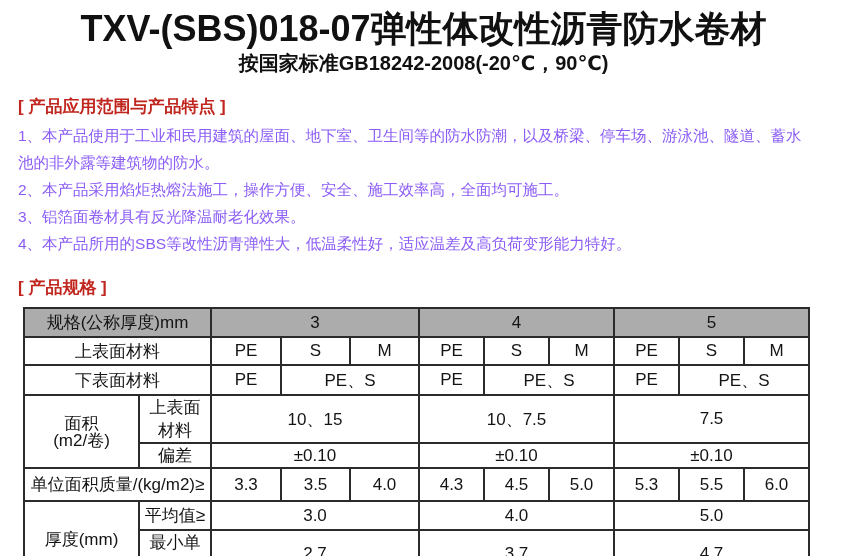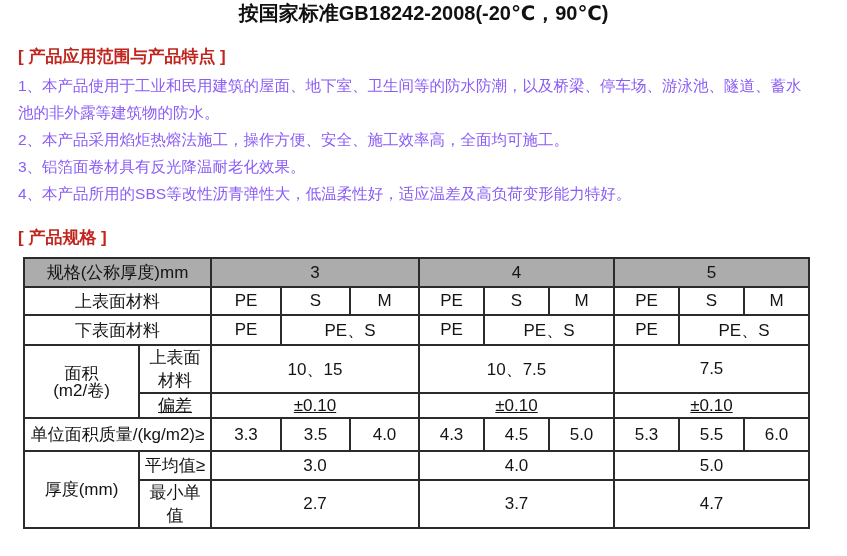--- a/index.html
+++ b/index.html
@@ -63,31 +63,32 @@
     border:2px solid var(--grid);
     text-align:center;
     vertical-align:middle;
     padding:0 2px;
   }
   tr.r-head{height:29px;}
   tr.r-head td{background:var(--hdrbg);}
   tr.r-top{height:28px;}
   tr.r-bottom{height:30px;}
   tr.r-nominal{height:28px;border-radius:13px;}
-  tr.r-dev{height:24px;text-decoration:underline;}
+  tr.r-dev{height:24px;}
   tr.r-mass{height:33px;}
   tr.r-avg{height:29px;}
   tr.r-min{height:28px;border-radius:12px;}
   .two-line{line-height:17px;}
 </style>
 </head>
 <body>
 
 <div class="page">
 
+  <h1 class="doc-title">TXV-(SBS)018-07弹性体改性沥青防水卷材</h1>
   <div class="doc-subtitle">按国家标准GB18242-2008(-20℃，90℃)</div>
 
   <div class="section-heading">[ 产品应用范围与产品特点 ]</div>
 
   <div class="feature-list">
     <p class="feature-item">1、本产品使用于工业和民用建筑的屋面、地下室、卫生间等的防水防潮，以及桥梁、停车场、游泳池、隧道、蓄水池的非外露等建筑物的防水。</p>
     <p class="feature-item">2、本产品采用焰炬热熔法施工，操作方便、安全、施工效率高，全面均可施工。</p>
     <p class="feature-item">3、铝箔面卷材具有反光降温耐老化效果。</p>
     <p class="feature-item">4、本产品所用的SBS等改性沥青弹性大，低温柔性好，适应温差及高负荷变形能力特好。</p>
   </div>

